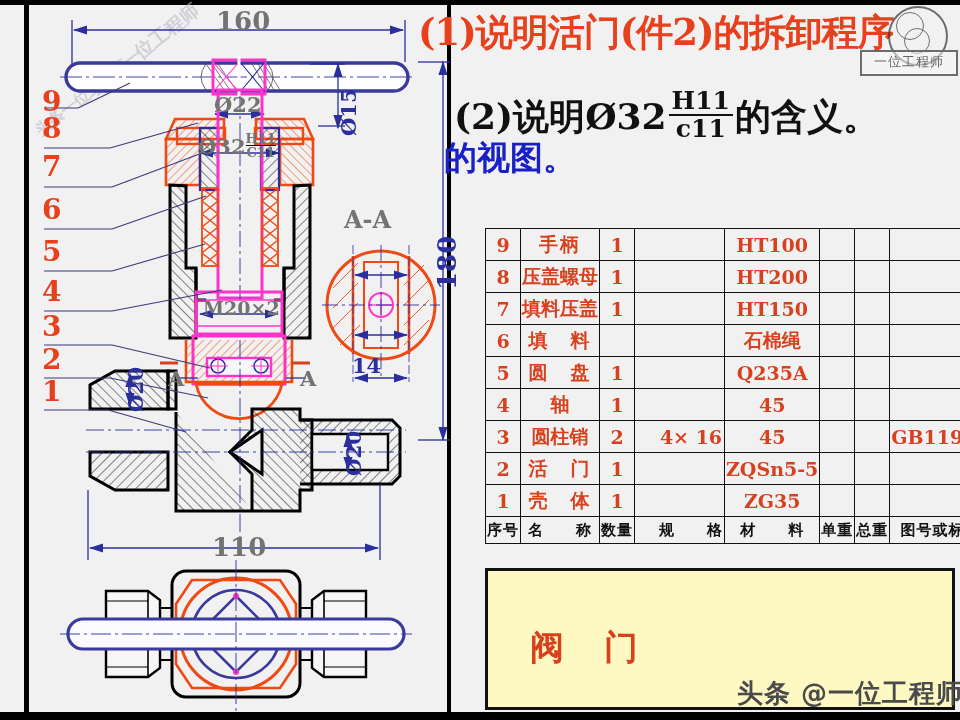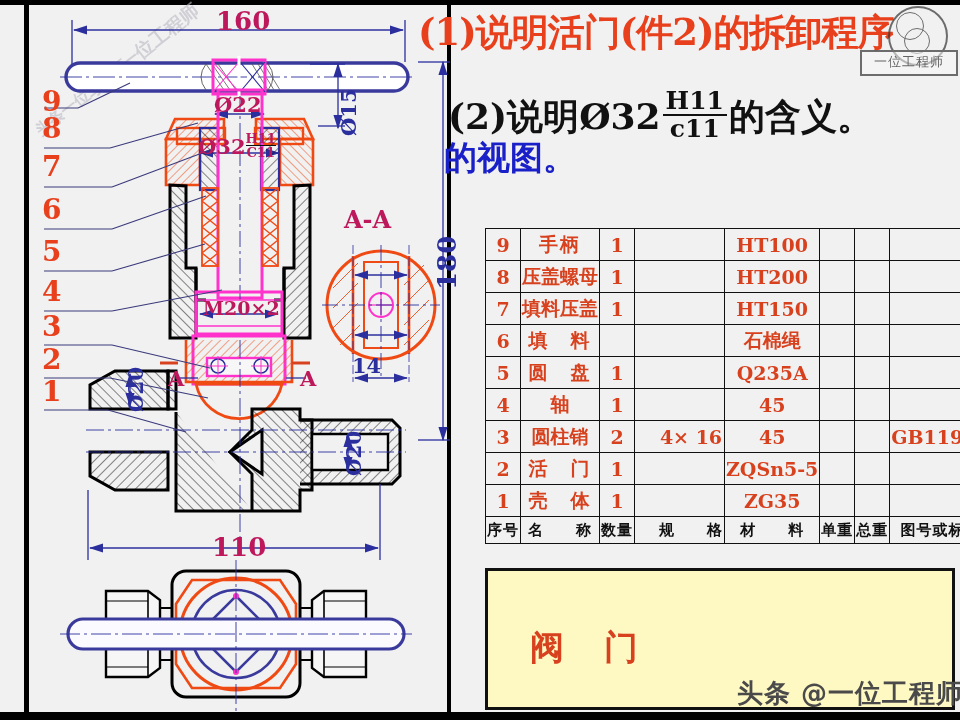--- a/index.html
+++ b/index.html
@@ -29,20 +29,21 @@
     position:absolute;left:418px;top:8px;
     font-size:37px;font-weight:bold;color:#e8401c;
     white-space:nowrap;letter-spacing:-1px;
     font-family:"DejaVu Serif","Liberation Serif",serif;
   }
   .q2{
     position:absolute;left:448px;top:88px;
     font-size:36px;font-weight:bold;color:#111;
     white-space:nowrap;
     font-family:"DejaVu Serif","Liberation Serif",serif;
+    padding-left:6px;
   }
   .q2 .frac{
     display:inline-block;vertical-align:-0.30em;text-align:center;
     font-size:25px;line-height:1.02;margin:0 2px;
   }
   .q2 .frac .num{display:block;border-bottom:2px solid #111;padding:0 3px;}
   .q2 .frac .den{display:block;padding:0 3px;}
   .q3{
     position:absolute;left:472px;top:140px;width:480px;
     font-size:33px;font-weight:bold;color:#1a20c8;
@@ -118,21 +119,21 @@
   }
 
   
   .balloon{
     position:absolute;font-size:28px;font-weight:bold;color:#e8401c;
     font-family:"DejaVu Serif","Liberation Serif",serif;
   }
 
   
   .dim{
-    position:absolute;font-weight:bold;color:#be185d;
+    position:absolute;font-weight:bold;color:#737373;
     font-family:"DejaVu Serif","Liberation Serif",serif;
     white-space:nowrap;
   }
   .dim-blue{color:#2b2f9e;}
   .vert{transform-origin:0 0;}
   .lbl-frac{display:inline-block;text-align:center;font-size:13px;line-height:1.0;vertical-align:-0.25em;}
   .lbl-frac .n{display:block;border-bottom:1.4px solid #111;}
   .lbl-frac .d{display:block;}
   svg{position:absolute;left:0;top:0;overflow:visible;}
 </style>

